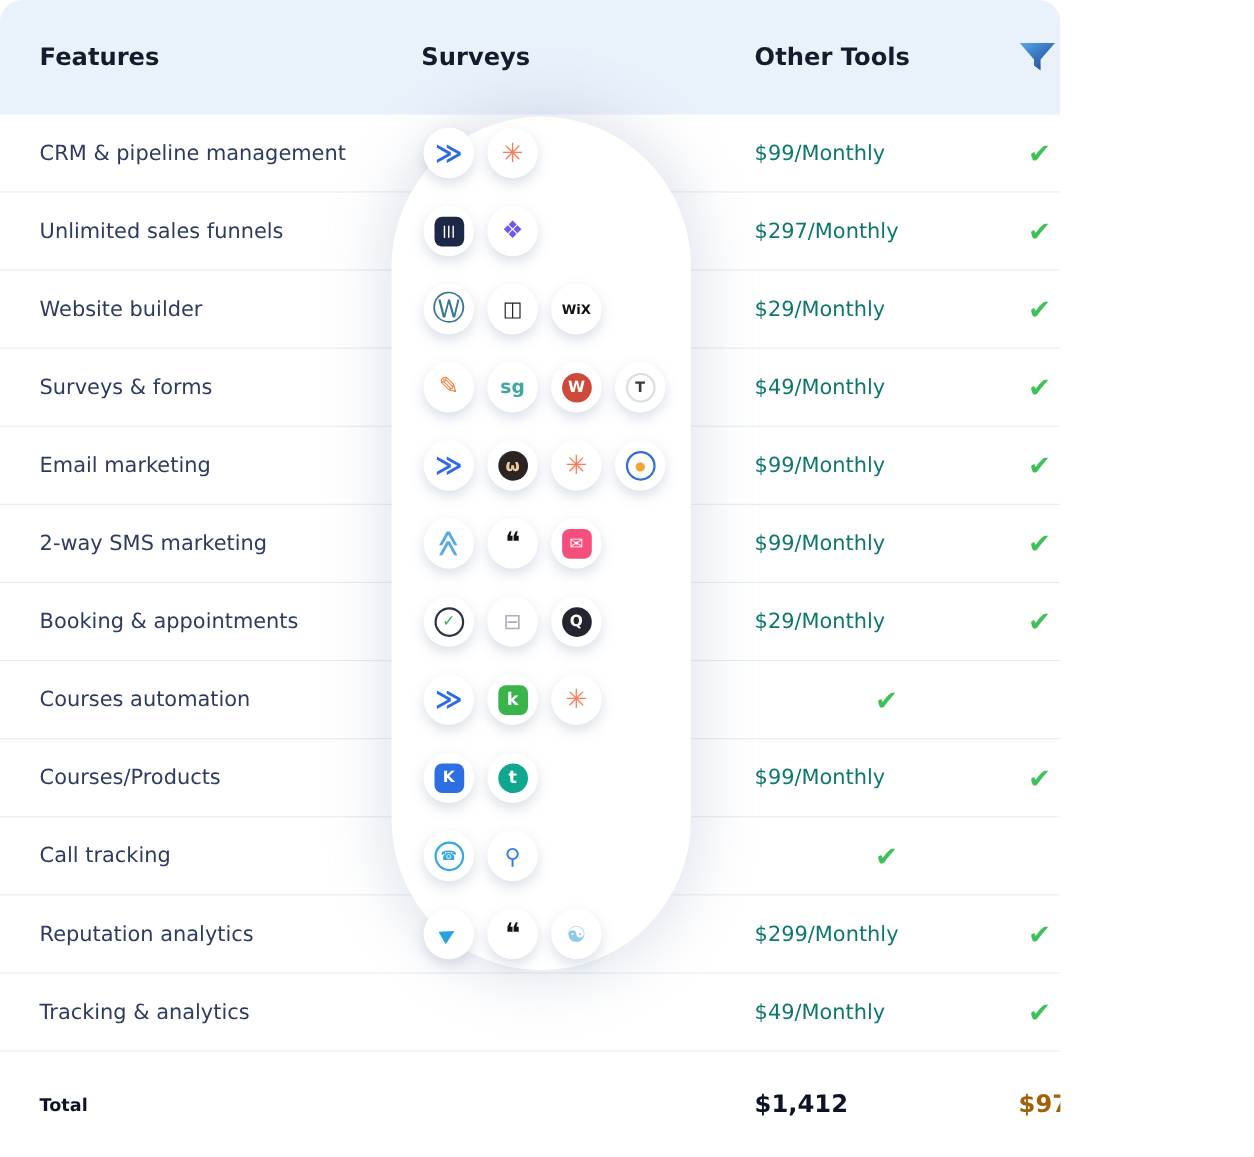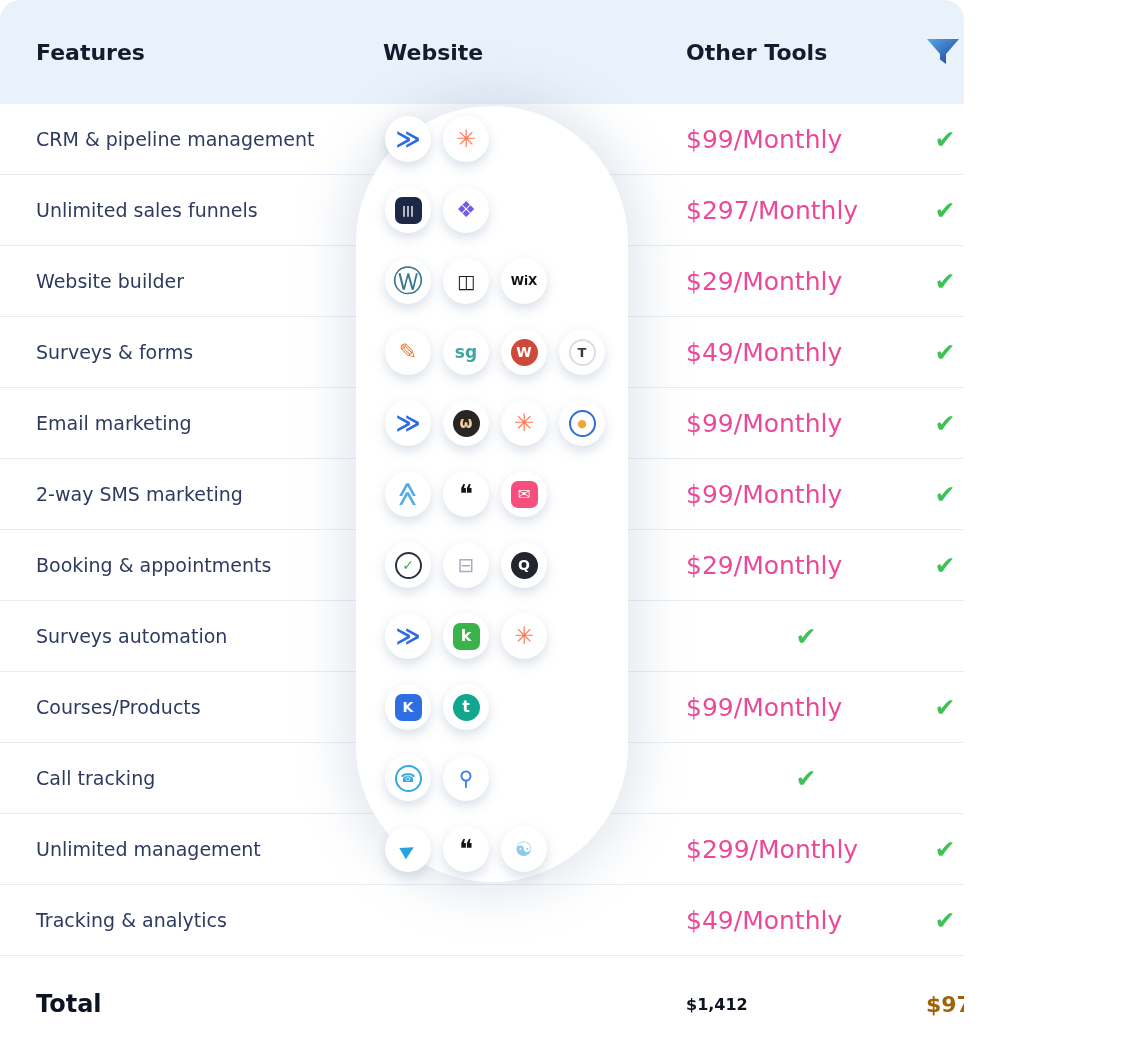--- a/index.html
+++ b/index.html
@@ -20,46 +20,46 @@
 
   
   .rows { position:relative; }
   .blob { position:absolute; left:356px; top:2px; width:272px; height:776px;
           background:#fff; border-radius:140px;
           box-shadow:0 0 46px 14px rgba(164,180,203,0.30); z-index:1; }
   .row { display:grid; grid-template-columns:383px 303px 240px 1fr; align-items:center;
          height:71px; border-bottom:1px solid #e8ebf2; }
   .feature { padding-left:36px; font-size:19px; color:#2e3b5e; }
   .icons { display:flex; gap:12px; padding-left:2px; position:relative; z-index:2; }
-  .price { font-size:25px; color:#ec4899; }
+  .price { font-size:19px; color:#0f766e; }
   .checkcell { display:flex; justify-content:center; }
   .check { font-size:25px; font-weight:700; }
 
   .icon-circle { width:46px; height:46px; border-radius:50%; background:#fff; flex:0 0 auto;
                  box-shadow:0 5px 12px rgba(120,140,170,0.28);
                  display:flex; align-items:center; justify-content:center; }
   .chip { width:27px; height:27px; border-radius:7px; display:flex; align-items:center; justify-content:center; }
   .chip.round { border-radius:50%; }
   .ring { width:27px; height:27px; border-radius:50%; border:2px solid; display:flex; align-items:center; justify-content:center; }
   .glyph { line-height:1; font-family:"DejaVu Sans",sans-serif; display:inline-block; }
 
   
   .total { display:grid; grid-template-columns:383px 303px 240px 1fr; align-items:center; height:96px; background:#fff; }
-  .t-label { padding-left:36px; font-size:24px; font-weight:700; color:#0c1424; }
-  .t-other { font-size:16px; font-weight:700; color:#0c1424; }
+  .t-label { padding-left:36px; font-size:16px; font-weight:700; color:#0c1424; }
+  .t-other { font-size:22px; font-weight:700; color:#0c1424; }
   .t-funnels { text-align:center; font-size:22px; font-weight:700; color:#a16207; }
 </style>
 </head>
 <body>
 
 <div class="page">
 
   <div class="header">
     <div class="h-label h-feat">Features</div>
-    <div class="h-label">Website</div>
+    <div class="h-label">Surveys</div>
     <div class="h-label">Other Tools</div>
     <div class="h-logo">
       <span class="logo">
         <svg width="34" height="30" viewBox="0 0 34 30">
           <defs>
             <linearGradient id="lgrad" x1="0%" y1="0%" x2="100%" y2="100%">
               <stop offset="0%" stop-color="#55a9ea"></stop>
               <stop offset="100%" stop-color="#1c3f90"></stop>
             </linearGradient>
           </defs>
@@ -210,21 +210,21 @@
                 <span class="glyph" style="color: rgb(255, 255, 255); font-size: 14px; font-weight: bold;">Q</span>
               </span>
             </span>
           </div>
           <div class="price">$29/Monthly</div>
           <div class="checkcell">
             <span class="check" style="color: rgb(62, 194, 87);">✔</span>
           </div>
         </div>
         <div class="row">
-          <div class="feature">Surveys automation</div>
+          <div class="feature">Courses automation</div>
           <div class="icons">
             <span class="icon-circle">
               <span class="glyph" style="color: rgb(45, 107, 229); font-size: 24px; font-weight: bold;">≫</span>
             </span>
             <span class="icon-circle">
               <span class="chip" style="background: rgb(56, 180, 74);">
                 <span class="glyph" style="color: rgb(255, 255, 255); font-size: 16px; font-weight: bold;">k</span>
               </span>
             </span>
             <span class="icon-circle">
@@ -264,21 +264,21 @@
             </span>
             <span class="icon-circle">
               <span class="glyph" style="color: rgb(46, 125, 226); font-size: 20px; font-weight: bold;">⚲</span>
             </span>
           </div>
           <div class="checkcell">
             <span class="check" style="color: rgb(62, 194, 87);">✔</span>
           </div>
         </div>
         <div class="row">
-          <div class="feature">Unlimited management</div>
+          <div class="feature">Reputation analytics</div>
           <div class="icons">
             <span class="icon-circle">
               <span class="glyph" style="color: rgb(39, 162, 221); font-size: 17px; transform: rotate(-30deg);">▶</span>
             </span>
             <span class="icon-circle">
               <span class="glyph" style="color: rgb(20, 20, 20); font-size: 26px;">❝</span>
             </span>
             <span class="icon-circle">
               <span class="glyph" style="color: rgb(143, 203, 233); font-size: 20px;">☯</span>
             </span>

